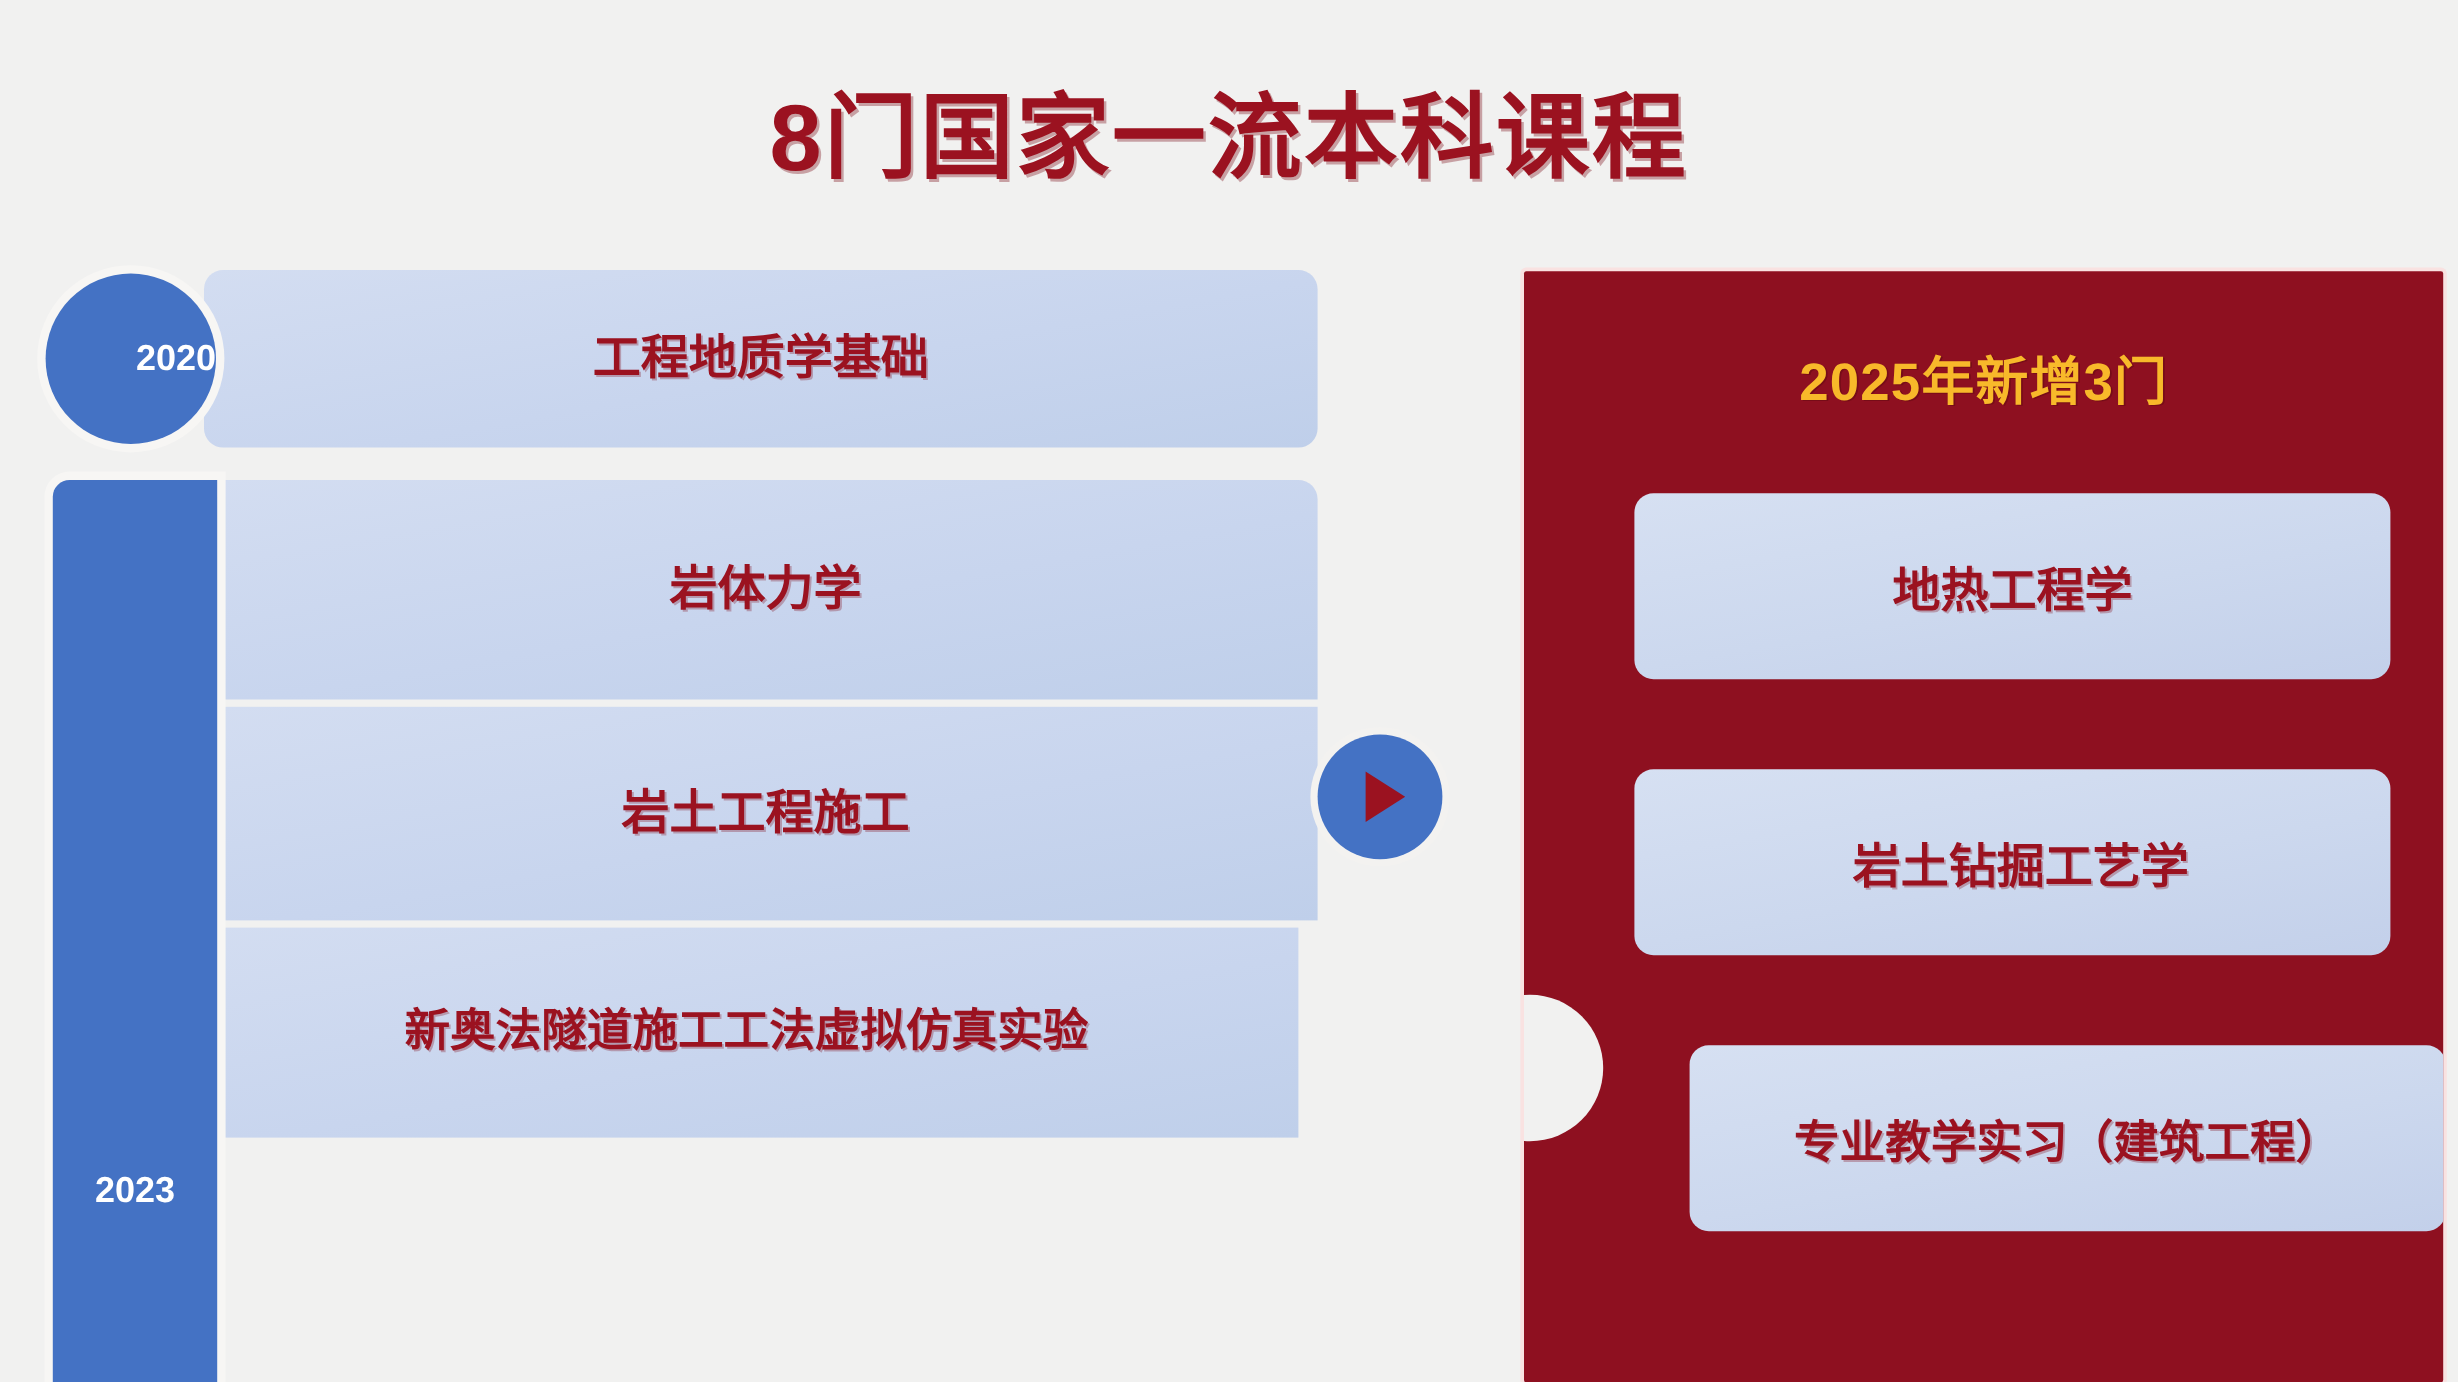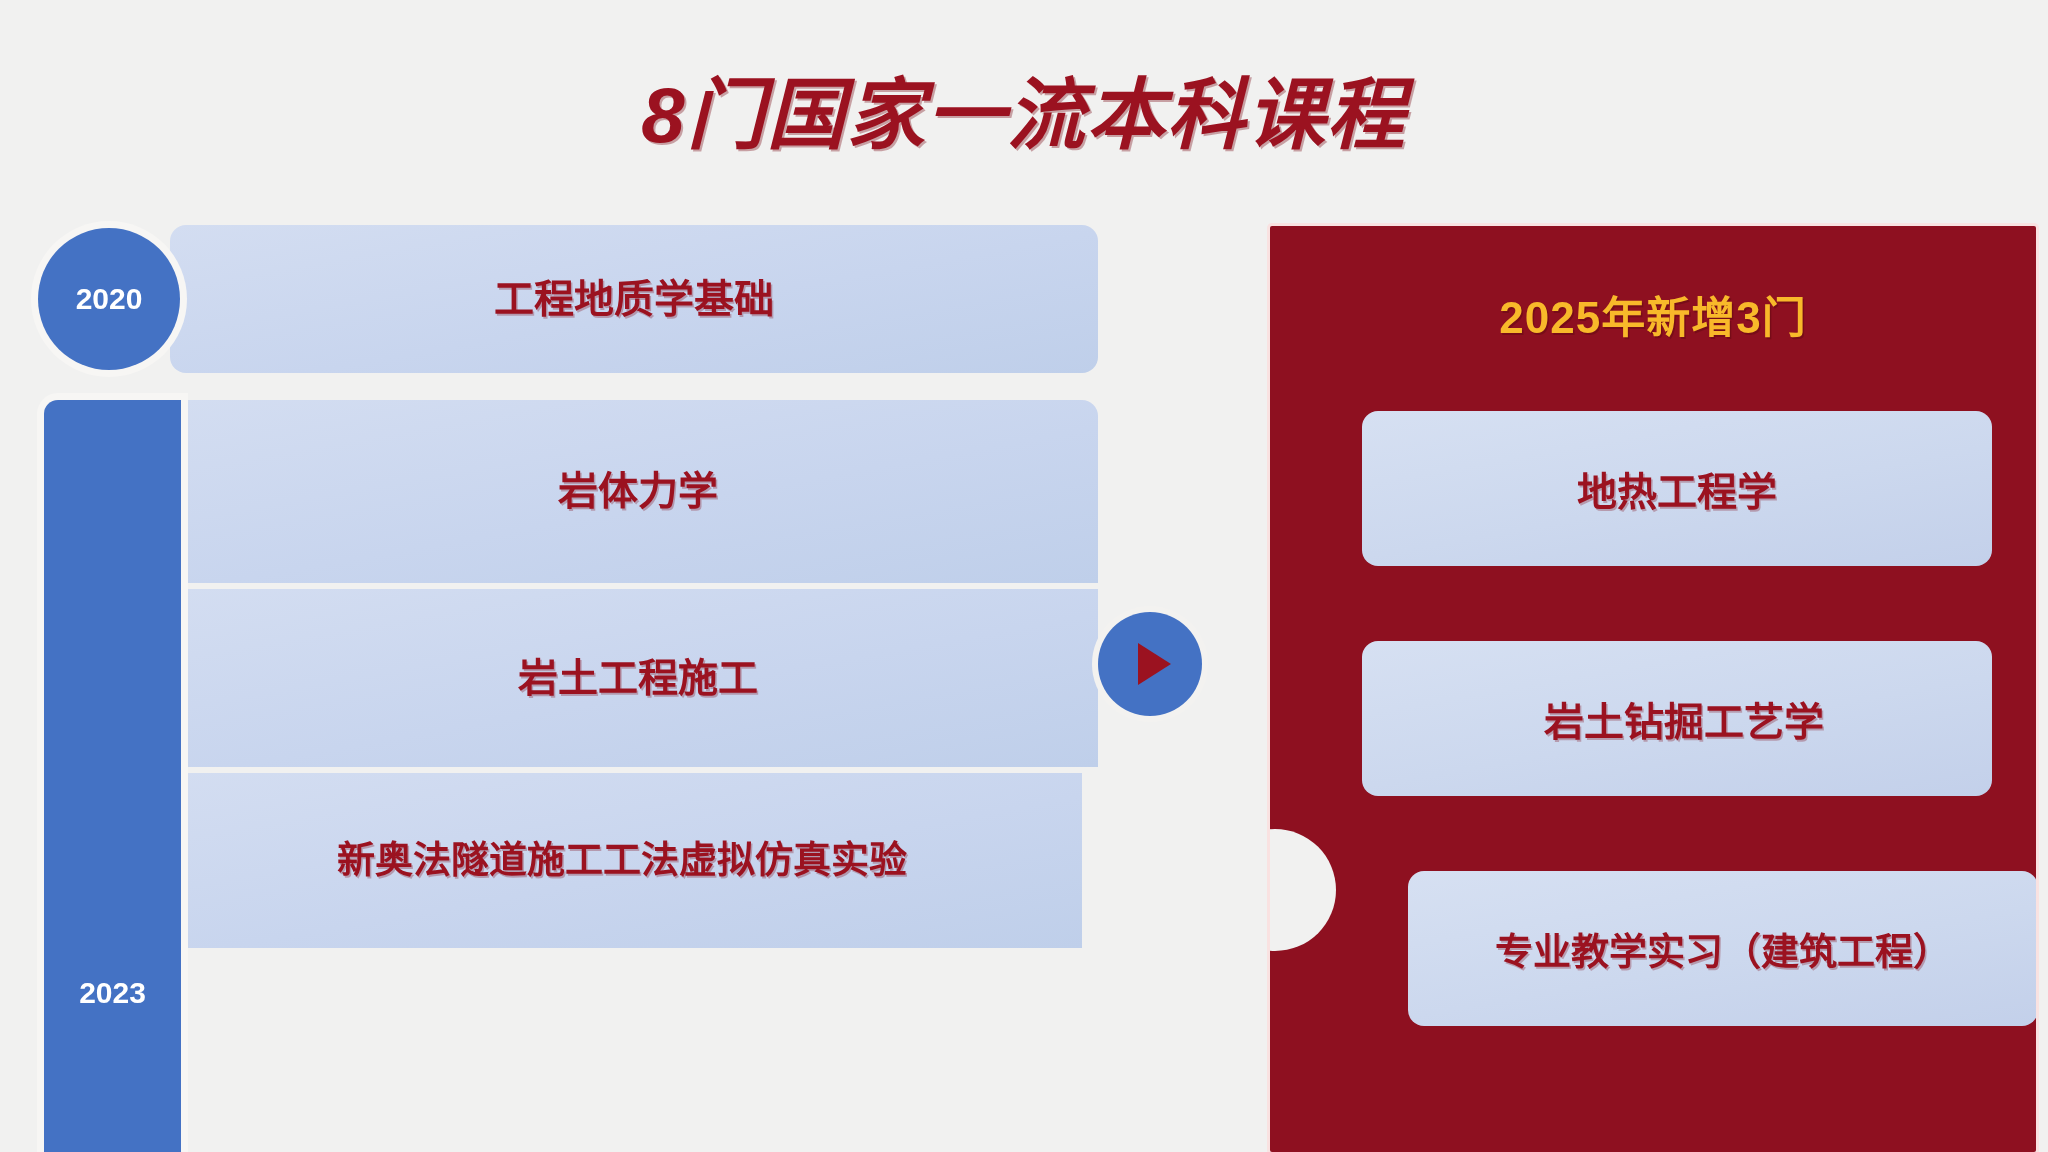--- a/index.html
+++ b/index.html
@@ -25,21 +25,20 @@
     left: 0;
     top: 52px;
     width: 2048px;
     text-align: center;
     font-size: 78px;
     font-weight: bold;
     letter-spacing: 2px;
     color: #9b1220;
     text-shadow: 2px 2px 0 rgba(120,10,20,0.35);
     white-space: nowrap;
-    font-style: italic;
   }
 
   
   #left-panel {
     position: absolute;
     left: 38px;
     top: 228px;
     width: 1020px;
     height: 924px;
   }
@@ -55,20 +54,21 @@
     box-shadow: 0 0 0 7px #f7f6f4;
     z-index: 3;
   }
   #year-2020 {
     left: 0px;
     top: 0px;
     width: 142px;
     height: 142px;
     border-radius: 50%;
     font-size: 30px;
+    justify-content: flex-end;
   }
   #year-2023 {
     left: 6px;
     top: 172px;
     width: 137px;
     height: 752px;
     border-radius: 14px 0 0 14px;
     font-size: 30px;
     align-items: flex-end;
     padding-bottom: 16px;

